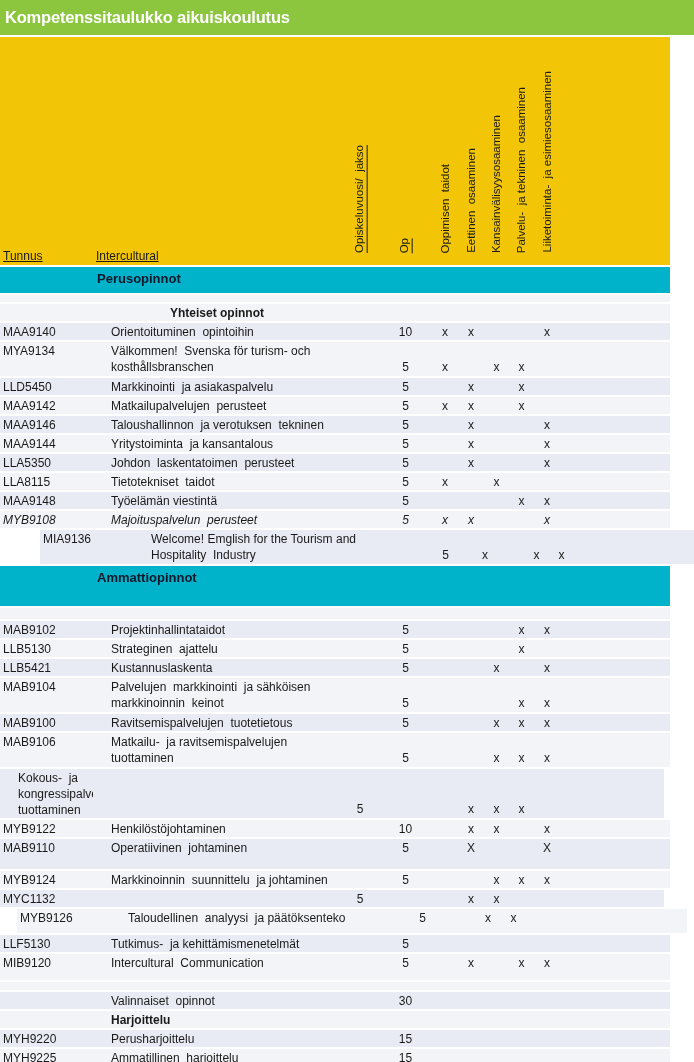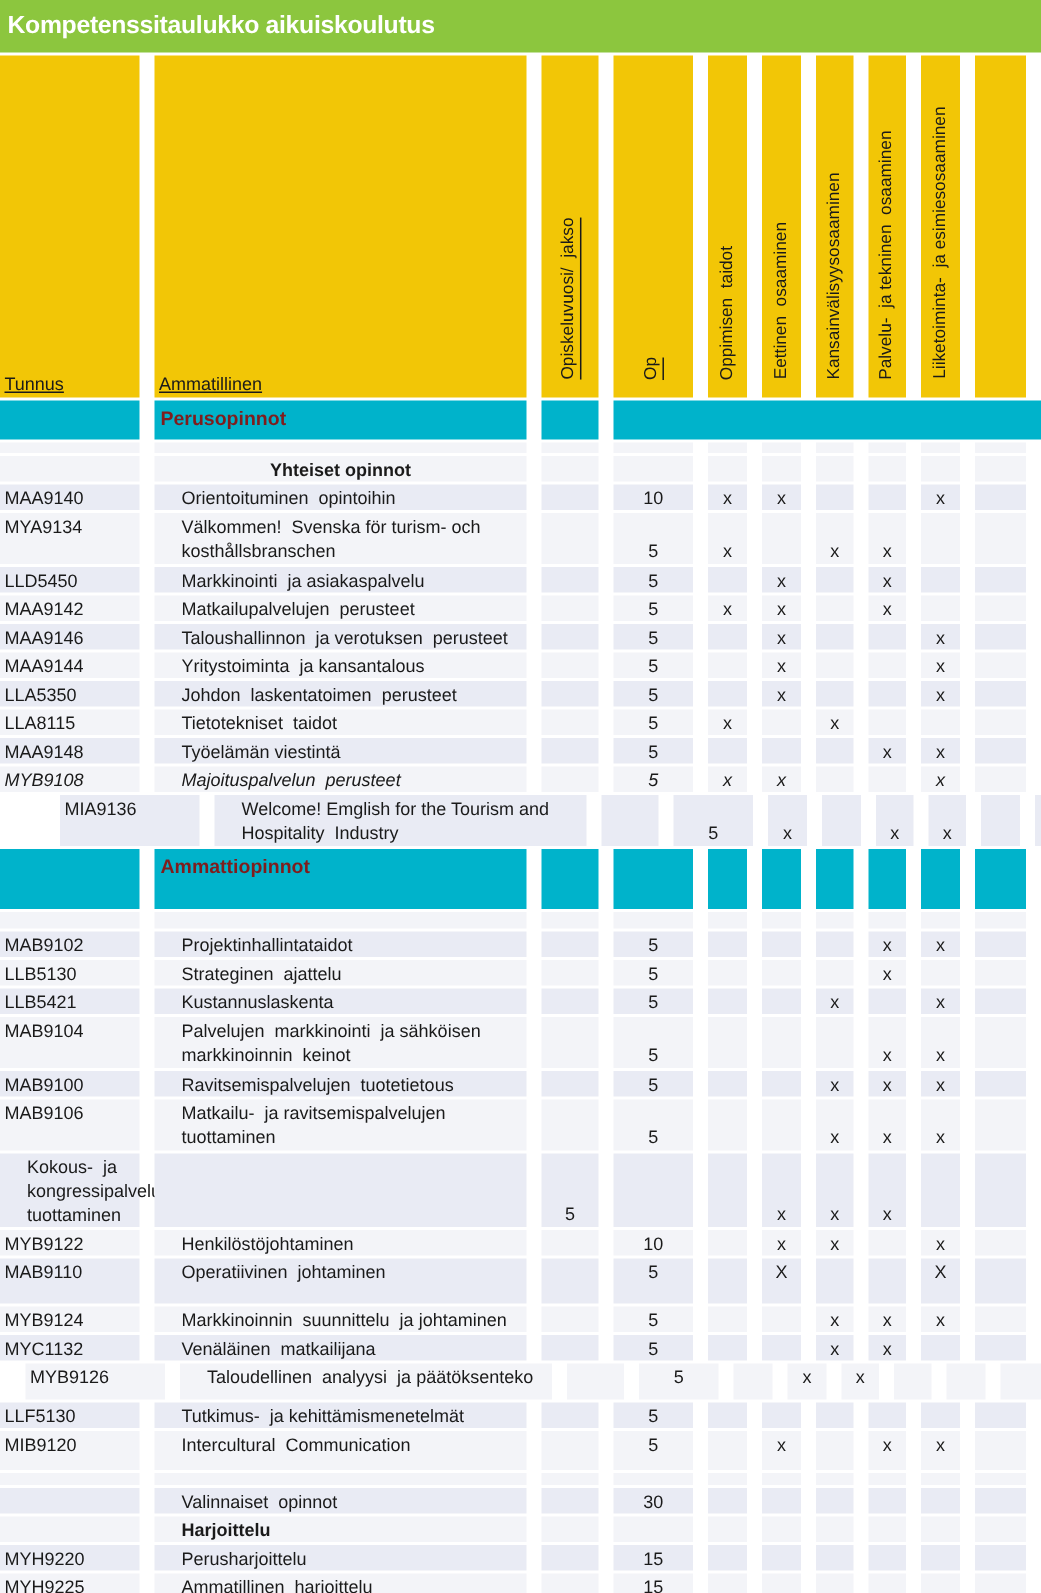--- a/index.html
+++ b/index.html
@@ -7,39 +7,39 @@
 
   .titlebar{background:var(--c-green);height:35px;display:flex;align-items:center;
             padding-left:5px;box-sizing:border-box;margin-bottom:2px;}
   .titlebar .ttl{color:#fff;font-weight:bold;font-size:16.5px;letter-spacing:-0.2px;}
 
   .table{display:flex;flex-direction:column;gap:2px;background:#fff;}
   #table-body{display:flex;flex-direction:column;gap:2px;}
 
   .hrow,.row{display:grid;
     grid-template-columns:93px 248px 38px 53px 26px 26px 25px 25px 26px 34px 35px 35px 6px;
-    column-gap:10px;}
+    column-gap:0;}
 
   
   .hrow{height:228px;}
   .hcell{background:var(--c-yellow);box-sizing:border-box;}
   .hlabel{display:flex;align-items:flex-end;font-size:12px;padding:0 0 2px 3px;}
   .hlabel .ul{text-decoration:underline;}
   .hrot{display:flex;align-items:flex-end;justify-content:center;padding-bottom:12px;}
   .rot{writing-mode:vertical-rl;transform:rotate(180deg);font-size:11.5px;line-height:1.1;white-space:pre;}
   .rot.rul{border-left:1px solid #1a1a1a;padding-left:1px;}
 
   
   .row{background:transparent;}
   .cell{background:var(--c-row_a);display:flex;align-items:flex-start;font-size:12px;
         line-height:16px;box-sizing:border-box;padding-top:1px;}
   .row.alt .cell{background:var(--c-row_b);}
   .row.section .cell{background:var(--c-cyan);}
   .row.spacer .cell{background:var(--c-row_b);}
-  .slabel{color:#7f1d1d;font-weight:bold;font-size:13px;padding:4px 0 0 4px;}
+  .slabel{color:#0f172a;font-weight:bold;font-size:13px;padding:4px 0 0 4px;}
   .code{padding-left:3px;}
   .name{padding-left:18px;white-space:pre-wrap;}
   .val,.mark{justify-content:center;}
   .b{font-weight:bold;}
   .ctr{justify-content:center;padding-left:0;}
   .row.vb .val,.row.vb .mark{align-items:flex-end;padding-bottom:1px;}
   .row.vc .cell{align-items:center;padding-top:0;}
 </style>
 </head>
 <body>
@@ -47,21 +47,21 @@
 <div class="page">
   <div class="titlebar">
     <span class="ttl">Kompetenssitaulukko aikuiskoulutus</span>
   </div>
   <div class="table">
     <div class="hrow" id="header-row">
         <div class="hcell hlabel">
           <span class="ul">Tunnus</span>
         </div>
         <div class="hcell hlabel">
-          <span class="ul">Ammatillinen</span>
+          <span class="ul">Intercultural</span>
         </div>
         <div class="hcell hrot">
           <span class="rot rul">Opiskeluvuosi/  jakso</span>
         </div>
         <div class="hcell hrot">
           <span class="rot rul">Op</span>
         </div>
         <div class="hcell hrot">
           <span class="rot">Oppimisen  taidot</span>
         </div>
@@ -175,21 +175,21 @@
           <div class="cell mark"></div>
           <div class="cell mark">x</div>
           <div class="cell mark"></div>
           <div class="cell pad"></div>
           <div class="cell pad"></div>
           <div class="cell pad"></div>
           <div class="cell pad"></div>
         </div>
         <div class="row course" style="min-height: 17px;">
           <div class="cell code">MAA9146</div>
-          <div class="cell name">Taloushallinnon  ja verotuksen  perusteet</div>
+          <div class="cell name">Taloushallinnon  ja verotuksen  tekninen</div>
           <div class="cell"></div>
           <div class="cell val">5</div>
           <div class="cell mark"></div>
           <div class="cell mark">x</div>
           <div class="cell mark"></div>
           <div class="cell mark"></div>
           <div class="cell mark">x</div>
           <div class="cell pad"></div>
           <div class="cell pad"></div>
           <div class="cell pad"></div>
@@ -463,21 +463,20 @@
           <div class="cell mark">x</div>
           <div class="cell mark">x</div>
           <div class="cell mark">x</div>
           <div class="cell pad"></div>
           <div class="cell pad"></div>
           <div class="cell pad"></div>
           <div class="cell pad"></div>
         </div>
         <div class="row course" style="min-height: 17px;">
           <div class="cell code">MYC1132</div>
-          <div class="cell name">Venäläinen  matkailijana</div>
           <div class="cell"></div>
           <div class="cell val">5</div>
           <div class="cell mark"></div>
           <div class="cell mark"></div>
           <div class="cell mark">x</div>
           <div class="cell mark">x</div>
           <div class="cell mark"></div>
           <div class="cell pad"></div>
           <div class="cell pad"></div>
           <div class="cell pad"></div>

